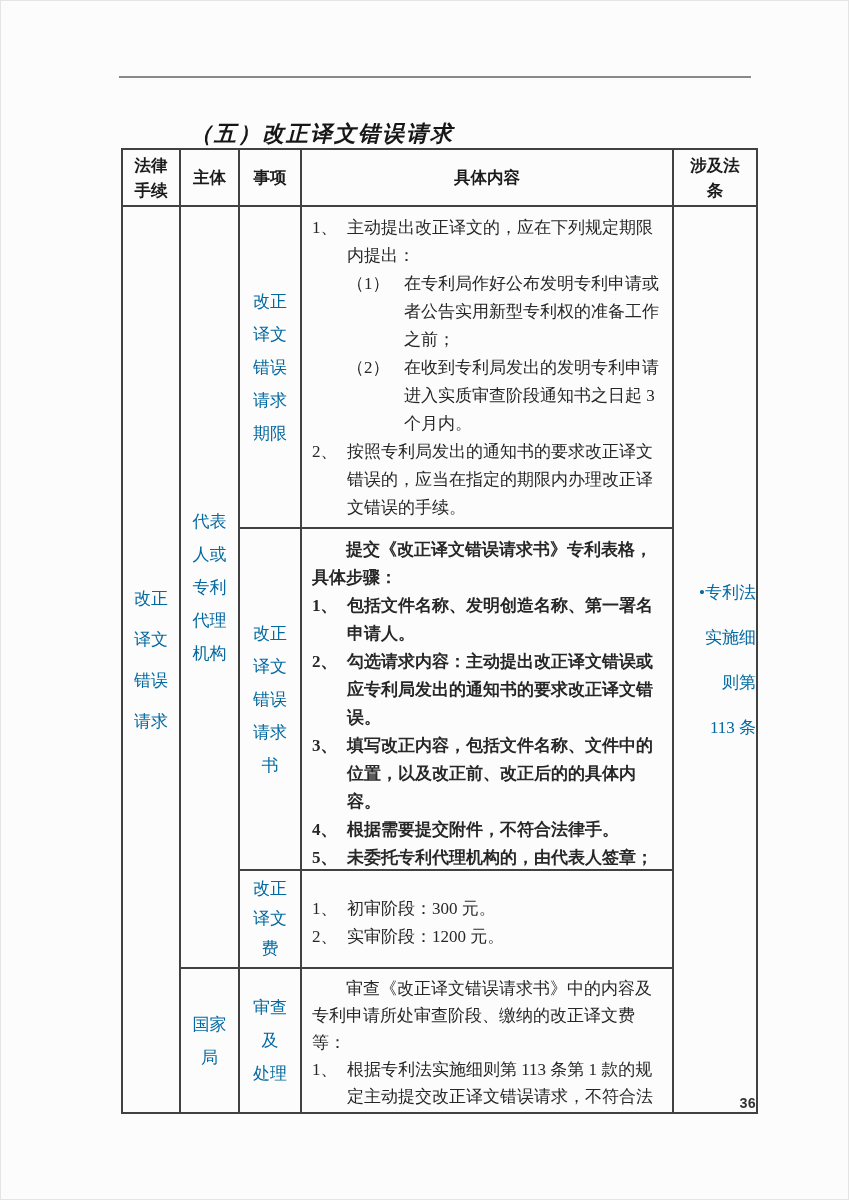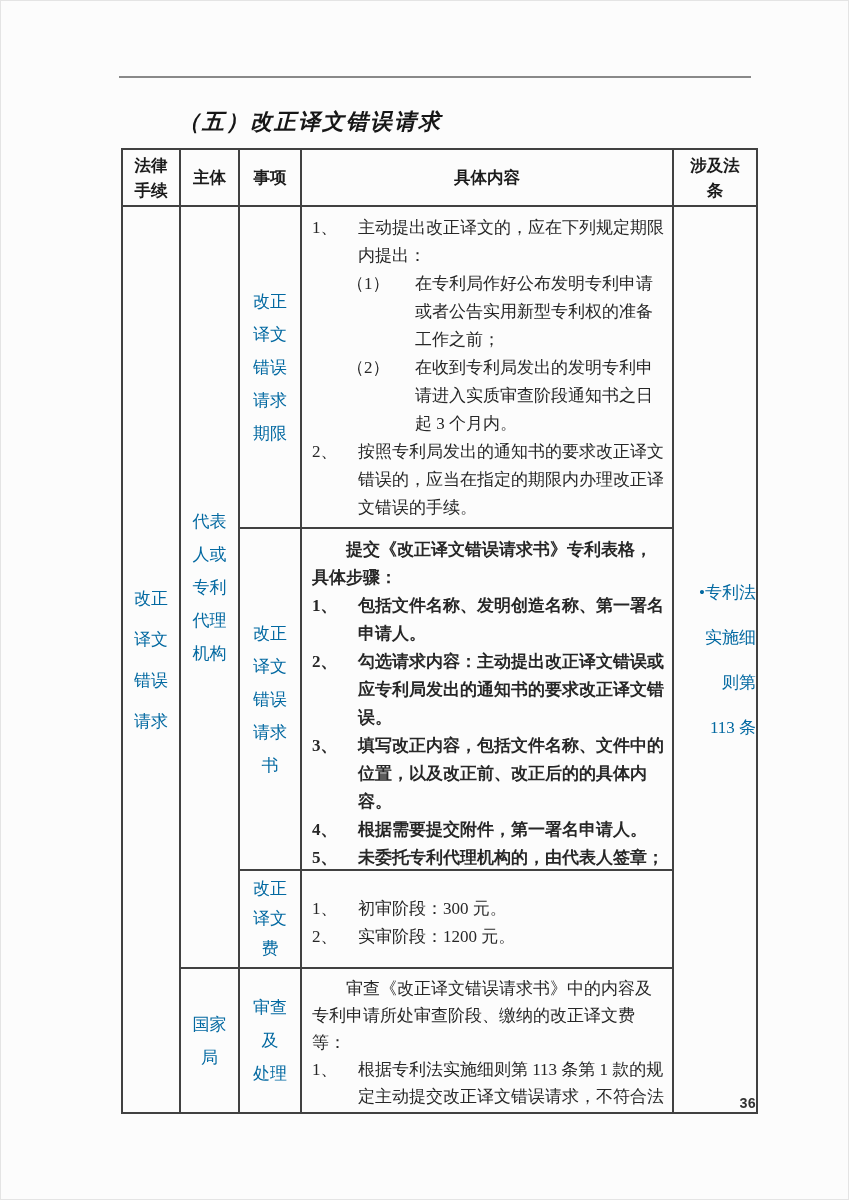--- a/index.html
+++ b/index.html
@@ -10,21 +10,21 @@
     outline:1px solid #e4e4e4;outline-offset:-1px;
     font-family:"Liberation Serif","DejaVu Serif",serif;
     color:#262626;
     overflow:hidden;
   }
   .top-rule{
     position:absolute;left:119px;top:76px;
     width:632px;height:2px;background:#898989;
   }
   .heading{
-    position:absolute;left:178px;top:107px;margin:0;
+    position:absolute;left:178px;top:107px;margin:12px;
     font-size:22px;font-weight:bold;font-style:italic;
     letter-spacing:2px;color:#161616;
     font-family:"Liberation Serif","DejaVu Serif",serif;
   }
   table.tbl{
     position:absolute;left:121px;top:148px;
     width:635px;border-collapse:collapse;table-layout:fixed;
   }
   .tbl th,.tbl td{border:2px solid #414141;padding:0;}
   th.hdr{
@@ -49,21 +49,21 @@
     box-sizing:border-box;overflow:hidden;
     padding:7px 8px 0 10px;
     font-size:17px;line-height:28px;color:#272727;
   }
   .cb1{height:320px;}
   .cb2{height:340px;font-weight:bold;}
   .cb3{height:96px;padding-top:24px;}
   .cb4{height:143px;line-height:27px;padding-top:6px;}
   .li{display:flex;}
   .li .num{flex:0 0 35px;}
-  .li .txt{flex:1;margin-left:11px;}
+  .li .txt{flex:1;}
   .li.sub{padding-left:35px;}
   .li.sub .num{flex:0 0 57px;}
   p.intro{margin:0;text-indent:2em;}
   .page-number{
     position:absolute;left:121px;top:1096px;width:635px;
     text-align:right;font-size:14px;font-weight:bold;color:#333;
     font-family:Liberation Mono, monospace;
   }
 </style>
 </head>
@@ -151,21 +151,21 @@
             <div class="li">
               <span class="num">2、</span>
               <span class="txt">勾选请求内容：主动提出改正译文错误或应专利局发出的通知书的要求改正译文错误。</span>
             </div>
             <div class="li">
               <span class="num">3、</span>
               <span class="txt">填写改正内容，包括文件名称、文件中的位置，以及改正前、改正后的的具体内容。</span>
             </div>
             <div class="li">
               <span class="num">4、</span>
-              <span class="txt">根据需要提交附件，第一署名申请人。</span>
+              <span class="txt">根据需要提交附件，不符合法律手。</span>
             </div>
             <div class="li">
               <span class="num">5、</span>
               <span class="txt">未委托专利代理机构的，由代表人签章；委托专利代理机构的，由专利代理机构盖章。</span>
             </div>
           </div>
         </td>
       </tr>
       <tr>
         <td class="vlabel lh30">改正

